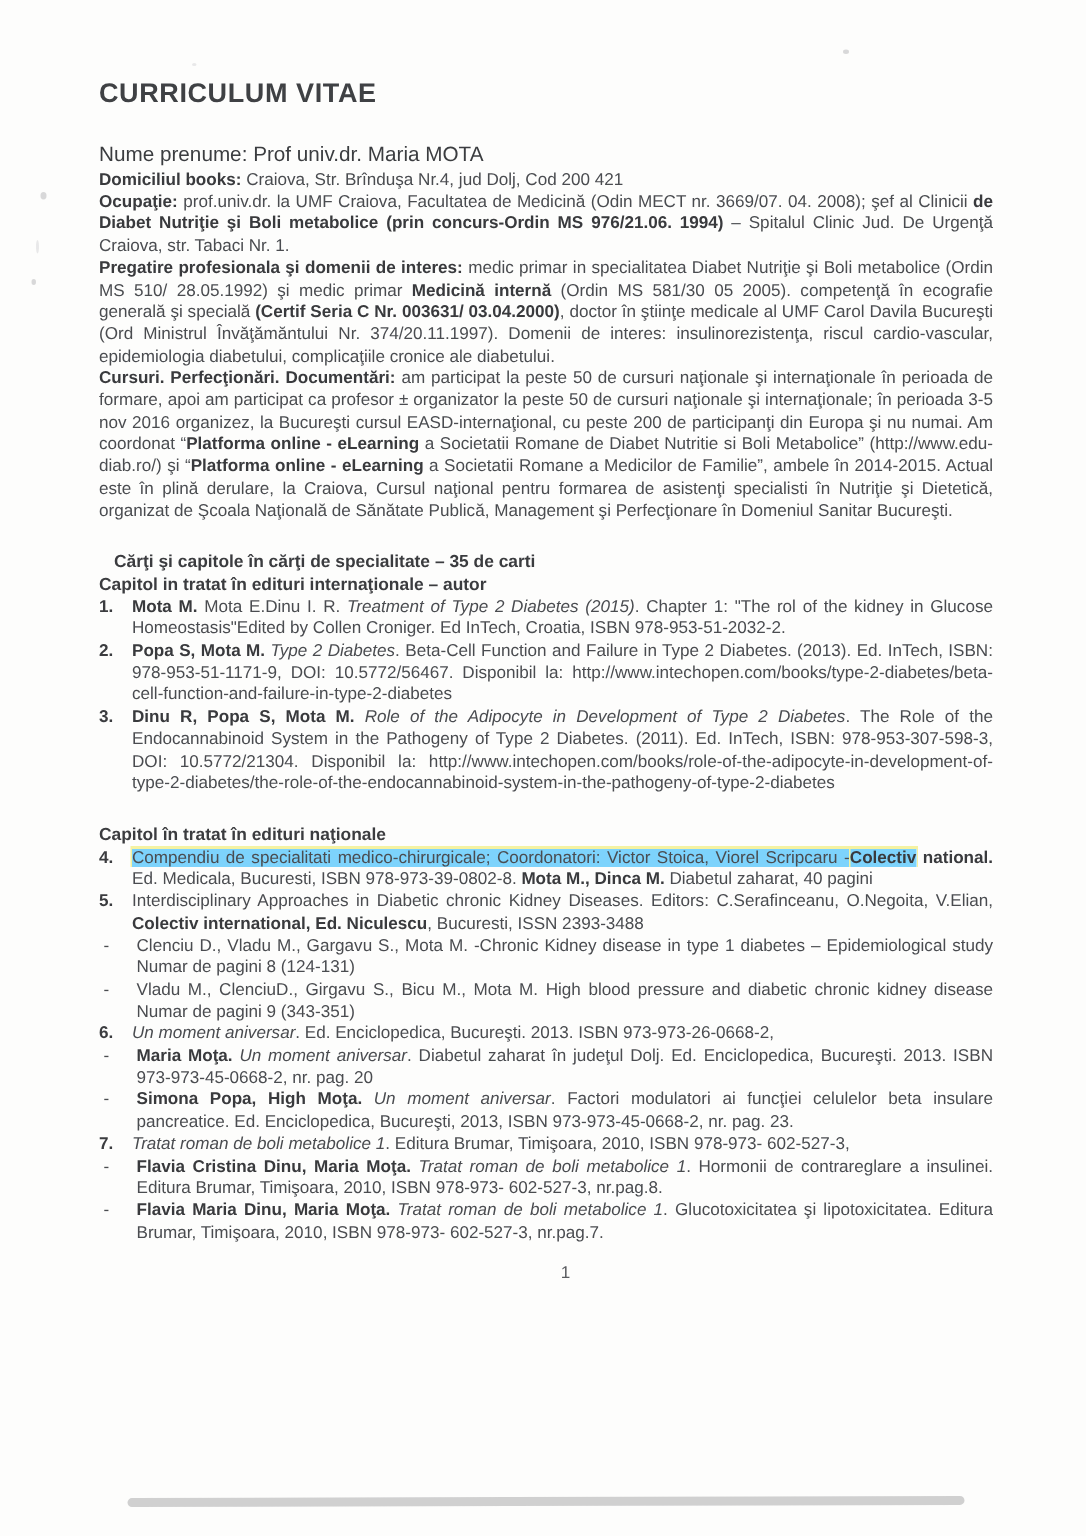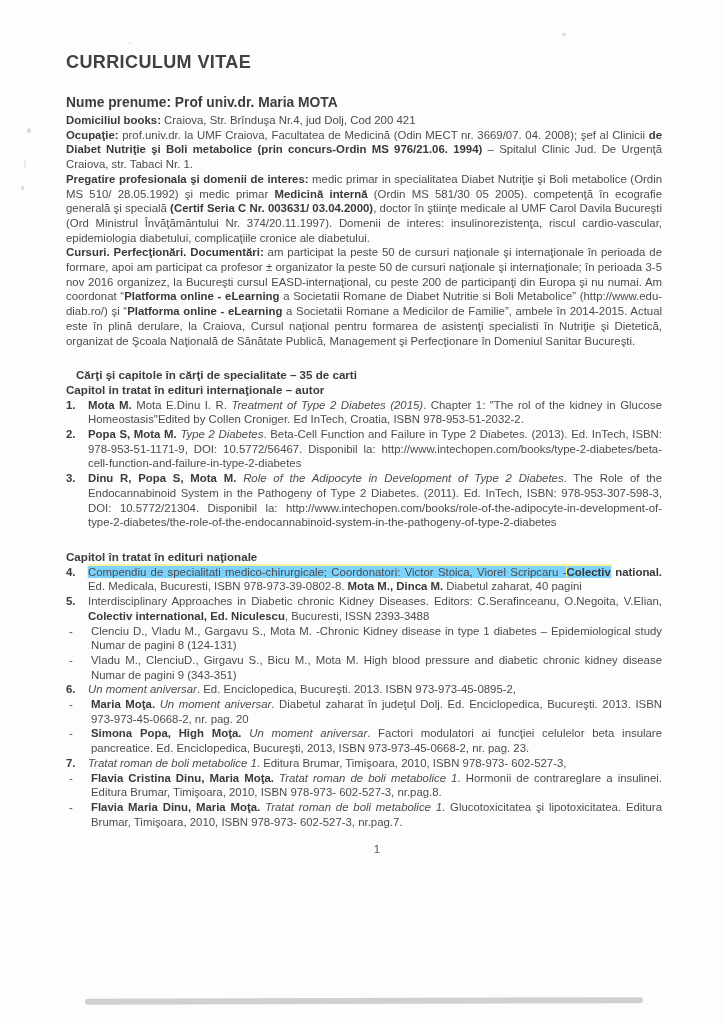--- a/index.html
+++ b/index.html
@@ -20,21 +20,21 @@
   }
   .doc-title{
     font-size:18px;
     font-weight:700;
     color:#3f4144;
     letter-spacing:.4px;
     margin:0 0 22px 0;
   }
   .doc-name{
     font-size:13.8px;
-    font-weight:700;
+    font-weight:400;
     color:#3b3d40;
     margin:0 0 3px 0;
   }
   .para{
     font-size:11.4px;
     line-height:14.7px;
     text-align:justify;
     margin:0;
   }
   .heading{
@@ -136,21 +136,21 @@
       <div class="li">
         <span class="li-marker dash">-</span>
         <span class="li-text"><span class="s">Clenciu D., Vladu M., Gargavu S., Mota M.  -Chronic Kidney disease in type 1 diabetes – Epidemiological study Numar de pagini 8 (124-131)</span></span>
       </div>
       <div class="li">
         <span class="li-marker dash">-</span>
         <span class="li-text"><span class="s">Vladu M., ClenciuD., Girgavu S., Bicu M., Mota M. High blood pressure and diabetic chronic kidney disease Numar de pagini 9 (343-351)</span></span>
       </div>
       <div class="li">
         <span class="li-marker">6.</span>
-        <span class="li-text"><span class="s i">Un moment aniversar</span><span class="s">. Ed. Enciclopedica, Bucureşti. 2013. ISBN 973-973-45-0895-2,</span></span>
+        <span class="li-text"><span class="s i">Un moment aniversar</span><span class="s">. Ed. Enciclopedica, Bucureşti. 2013. ISBN 973-973-26-0668-2,</span></span>
       </div>
       <div class="li">
         <span class="li-marker dash">-</span>
         <span class="li-text"><span class="s b">Maria Moţa.</span><span class="s"> </span><span class="s i">Un moment aniversar</span><span class="s">. Diabetul zaharat în judeţul Dolj. Ed. Enciclopedica, Bucureşti. 2013. ISBN 973-973-45-0668-2, nr. pag. 20</span></span>
       </div>
       <div class="li">
         <span class="li-marker dash">-</span>
         <span class="li-text"><span class="s b">Simona Popa, High Moţa.</span><span class="s"> </span><span class="s i">Un moment aniversar</span><span class="s">. Factori modulatori ai funcţiei celulelor beta insulare pancreatice. Ed. Enciclopedica, Bucureşti, 2013, ISBN 973-973-45-0668-2, nr. pag. 23.</span></span>
       </div>
       <div class="li">

